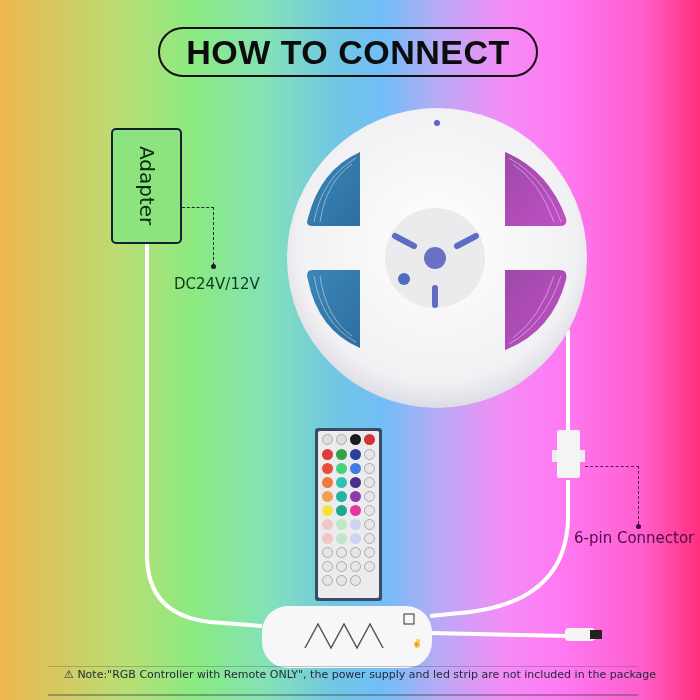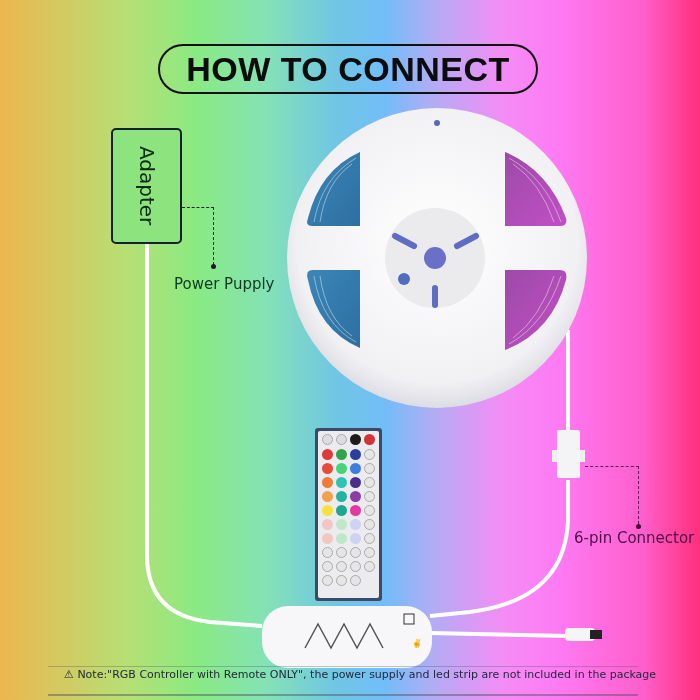--- a/index.html
+++ b/index.html
@@ -1,21 +1,21 @@
 <!DOCTYPE html>
 <html><head>
 <meta charset="utf-8">
 <style>
   html, body { margin: 0; padding: 0; }
   body { width: 700px; height: 700px; overflow: hidden; position: relative;
     font-family: "Liberation Sans", sans-serif;
     background: linear-gradient(90deg, #edb64e 0%, #b7df75 18%, #8aea82 28%, #84e2b6 38%, #70c6e4 48%, #72bdf8 55%, #b3acf4 62%, #f58cf6 72%, #fe7af3 80%, #ff5ecb 92%, #ff2f7b 100%);
   }
   .abs { position: absolute; }
-  .title-pill { left: 158px; top: 44px; width: 380px; height: 50px; border: 2px solid #111; border-radius: 28px;
+  .title-pill { left: 158px; top: 27px; width: 380px; height: 50px; border: 2px solid #111; border-radius: 28px;
     display: flex; align-items: center; justify-content: center; box-sizing: border-box; }
   .title-pill span { font-size: 34px; font-weight: bold; color: #0c0c0c; letter-spacing: 0.5px; }
   .adapter-box { left: 111px; top: 128px; width: 71px; height: 116px; border: 2px solid #123; border-radius: 5px; box-sizing: border-box;
     background: #8de47e; display: flex; align-items: center; justify-content: center; }
   .adapter-box span { writing-mode: vertical-rl; font-size: 20px; color: #0e2b14; font-family: "DejaVu Sans", sans-serif; }
   .label { font-family: "DejaVu Sans", sans-serif; font-size: 15px; color: #0f3a22; line-height: 21px; }
   .dash-h { border-top: 1.5px dashed #1a2a2a; height: 0; }
   .dash-v { border-left: 1.5px dashed #1a2a2a; width: 0; }
   .dot { width: 5px; height: 5px; border-radius: 50%; background: #1a1a2a; }
   .note { left: 64px; top: 668px; font-family: "DejaVu Sans", sans-serif; font-size: 11px; color: #222a3a; white-space: nowrap; }
@@ -156,21 +156,21 @@
   </div>
 </div>
 
 <div class="abs adapter-box">
   <span>Adapter</span>
 </div>
 <div class="abs dash-h" style="left:182px;top:207px;width:32px;"></div>
 <div class="abs dash-v" style="left:213px;top:207px;height:58px;"></div>
 <div class="abs dot" style="left:211px;top:264px;"></div>
 <div class="abs label" style="left:174px;top:274px;">
-  <div>Power Pupply</div>
+  <div>DC24V/12V</div>
 </div>
 
 <div class="abs dash-h" style="left:585px;top:466px;width:54px;border-color:#5a1a5a;"></div>
 <div class="abs dash-v" style="left:638px;top:466px;height:58px;border-color:#5a1a5a;"></div>
 <div class="abs dot" style="left:636px;top:524px;background:#3a0a3a;"></div>
 <div class="abs label" style="left:574px;top:528px;color:#4a0f4a;">6-pin Connector</div>
 
 <div class="abs note-rule-top"></div>
 <div class="abs note">
   <span>⚠</span>

